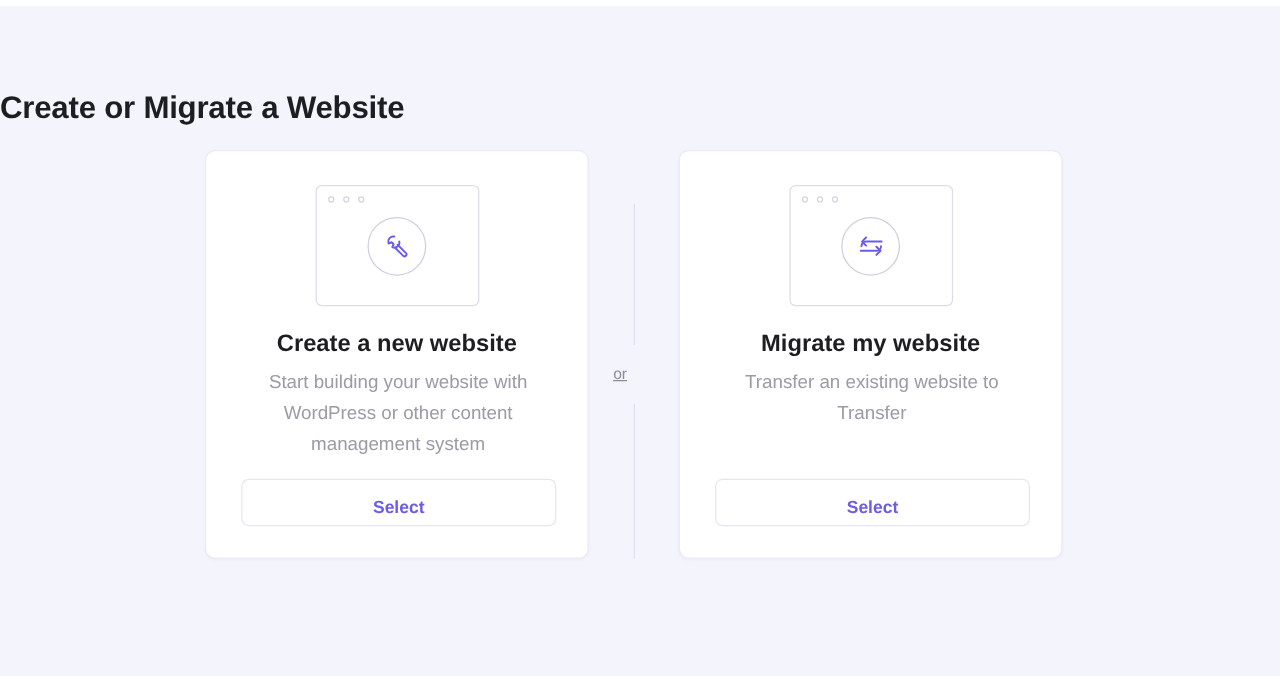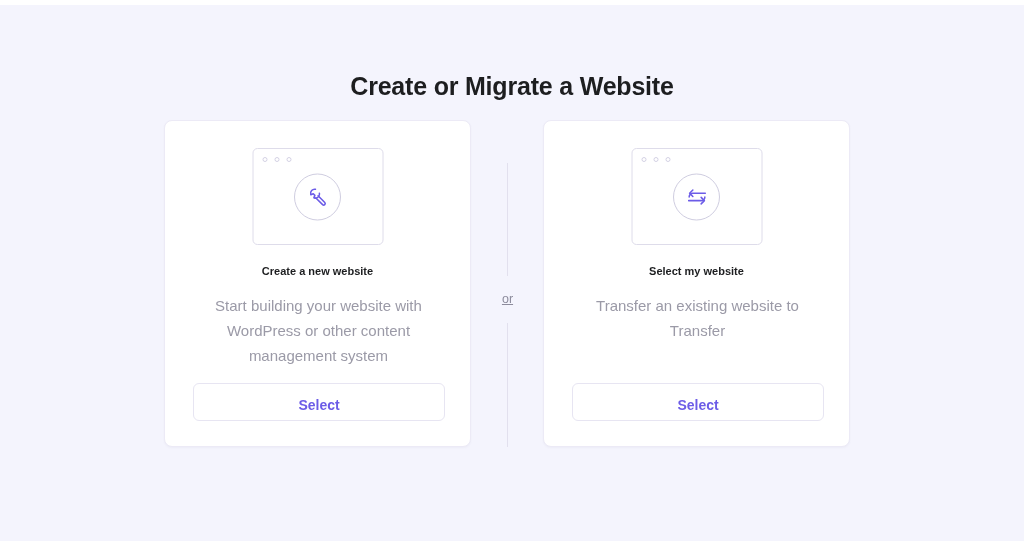--- a/index.html
+++ b/index.html
@@ -19,21 +19,21 @@
     top: 5px;
     width: 1024px;
     height: 536px;
     background: #f4f4fd;
   }
   .page-title {
     position: absolute;
     left: 0;
     top: 50px;
     width: 1024px;
-    text-align: center;
+    text-align: left;
     font-size: 25px;
     font-weight: bold;
     color: #1d1e20;
     letter-spacing: -0.2px;
   }
   .cards-row {
     position: absolute;
     left: 164px;
     top: 115px;
     width: 687px;
@@ -94,21 +94,21 @@
     justify-content: center;
   }
   .icon-circle svg { display: block; }
 
   .card-title {
     position: absolute;
     left: 0;
     top: 144px;
     width: 100%;
     text-align: center;
-    font-size: 11px;
+    font-size: 19px;
     font-weight: bold;
     color: #1d1e20;
   }
   .card-desc {
     position: absolute;
     left: 26px;
     top: 172px;
     width: 255px;
     text-align: center;
     font-size: 15px;
@@ -149,21 +149,21 @@
   .divider-line.top    { top: 0;   height: 113px; }
   .divider-line.bottom { top: 160px; height: 124px; }
   .divider-label {
     position: absolute;
     left: 50%;
     top: 113px;
     transform: translateX(-50%);
     width: 34px;
     height: 47px;
     line-height: 47px;
-    text-align: center;
+    text-align: left;
     font-size: 12.5px;
     color: #8c8b9c;
     background: #f4f4fd;
     text-decoration: underline;
   }
 </style>
 </head>
 <body>
 
 <div class="page">
@@ -210,19 +210,19 @@
           <span>
             <svg width="24" height="22" viewBox="0 0 26 22" fill="none" stroke="#6c5ce7" stroke-width="1.7" stroke-linecap="round" stroke-linejoin="round">
               <path d="M22 7.5H8.5a4 4 0 0 0-4 4"></path>
               <path d="M8.5 4 5 7.5 8.5 11"></path>
               <path d="M4 15.5h13.5a4 4 0 0 0 4-4"></path>
               <path d="M17.5 12l3.5 3.5-3.5 3.5"></path>
             </svg>
           </span>
         </div>
       </div>
-      <div class="card-title">Select my website</div>
+      <div class="card-title">Migrate my website</div>
       <div class="card-desc">Transfer an existing website to Transfer</div>
       <button class="select-button">Select</button>
     </div>
 
   </div>
 </div>
 
 </body></html>

